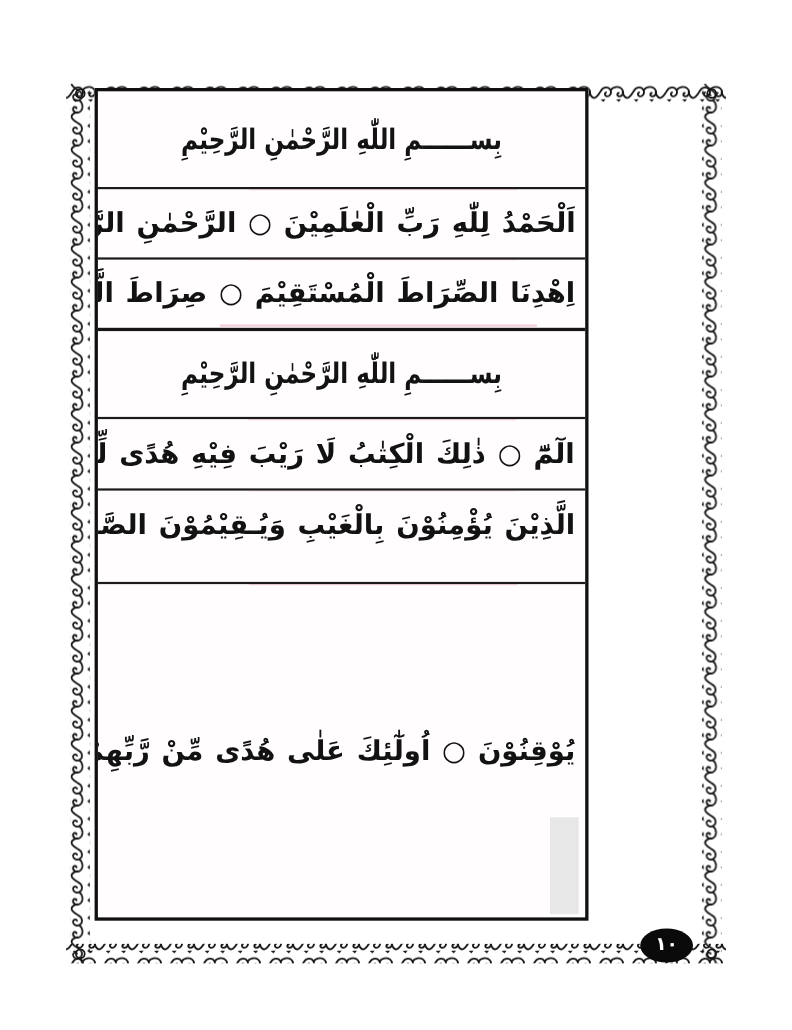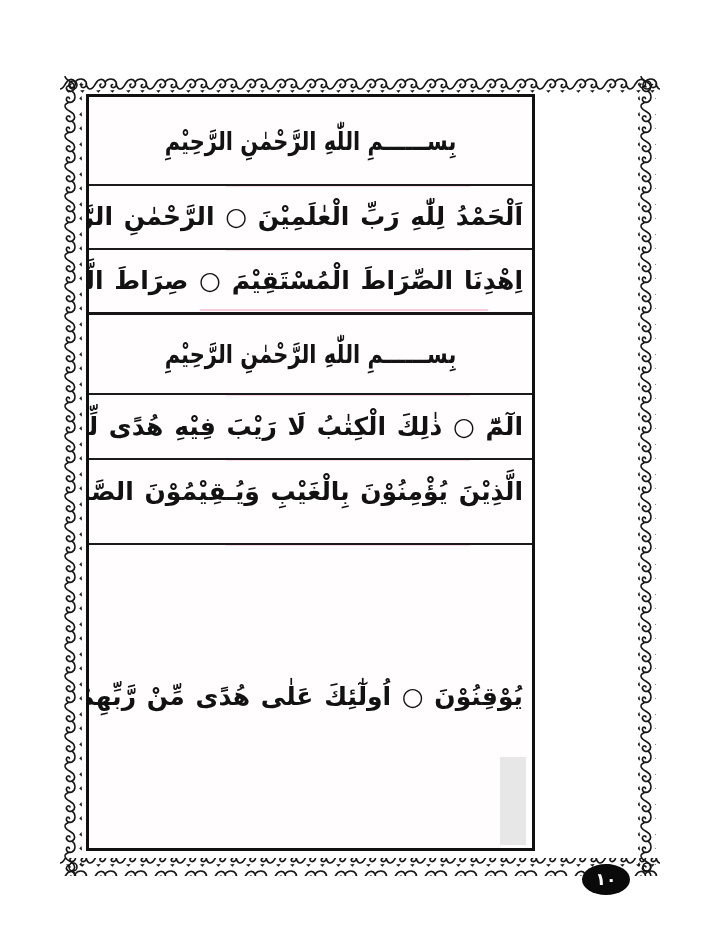--- a/index.html
+++ b/index.html
@@ -9,21 +9,21 @@
     position: relative;
     width: 720px; height: 936px;
     background: #ffffff;
     overflow: hidden;
   }
 
   .ornament { position: absolute; left: 60px; top: 76px; }
 
   .frame {
     position: absolute;
-    left: 86px; top: 94px;
+    left: 86px; top: 80px;
     width: 449px; height: 757px;
     border: 3px solid #101010;
     background: #fffdfd;
     display: flex;
     flex-direction: column;
   }
 
   .basmala-block {
     height: 87px;
     display: flex; align-items: center; justify-content: center;
@@ -78,21 +78,20 @@
   }
 
   .page-number {
     position: absolute;
     left: 582px; top: 844px;
     width: 48px; height: 31px;
     background: #0a0a0a;
     border-radius: 50%;
     display: flex; align-items: center; justify-content: center;
     z-index: 6;
-    margin-top: 20px;
   }
   .page-number span {
     color: #ffffff;
     font-size: 17px;
     font-weight: bold;
     direction: rtl;
     line-height: 1;
   }
 </style>
 </head>

